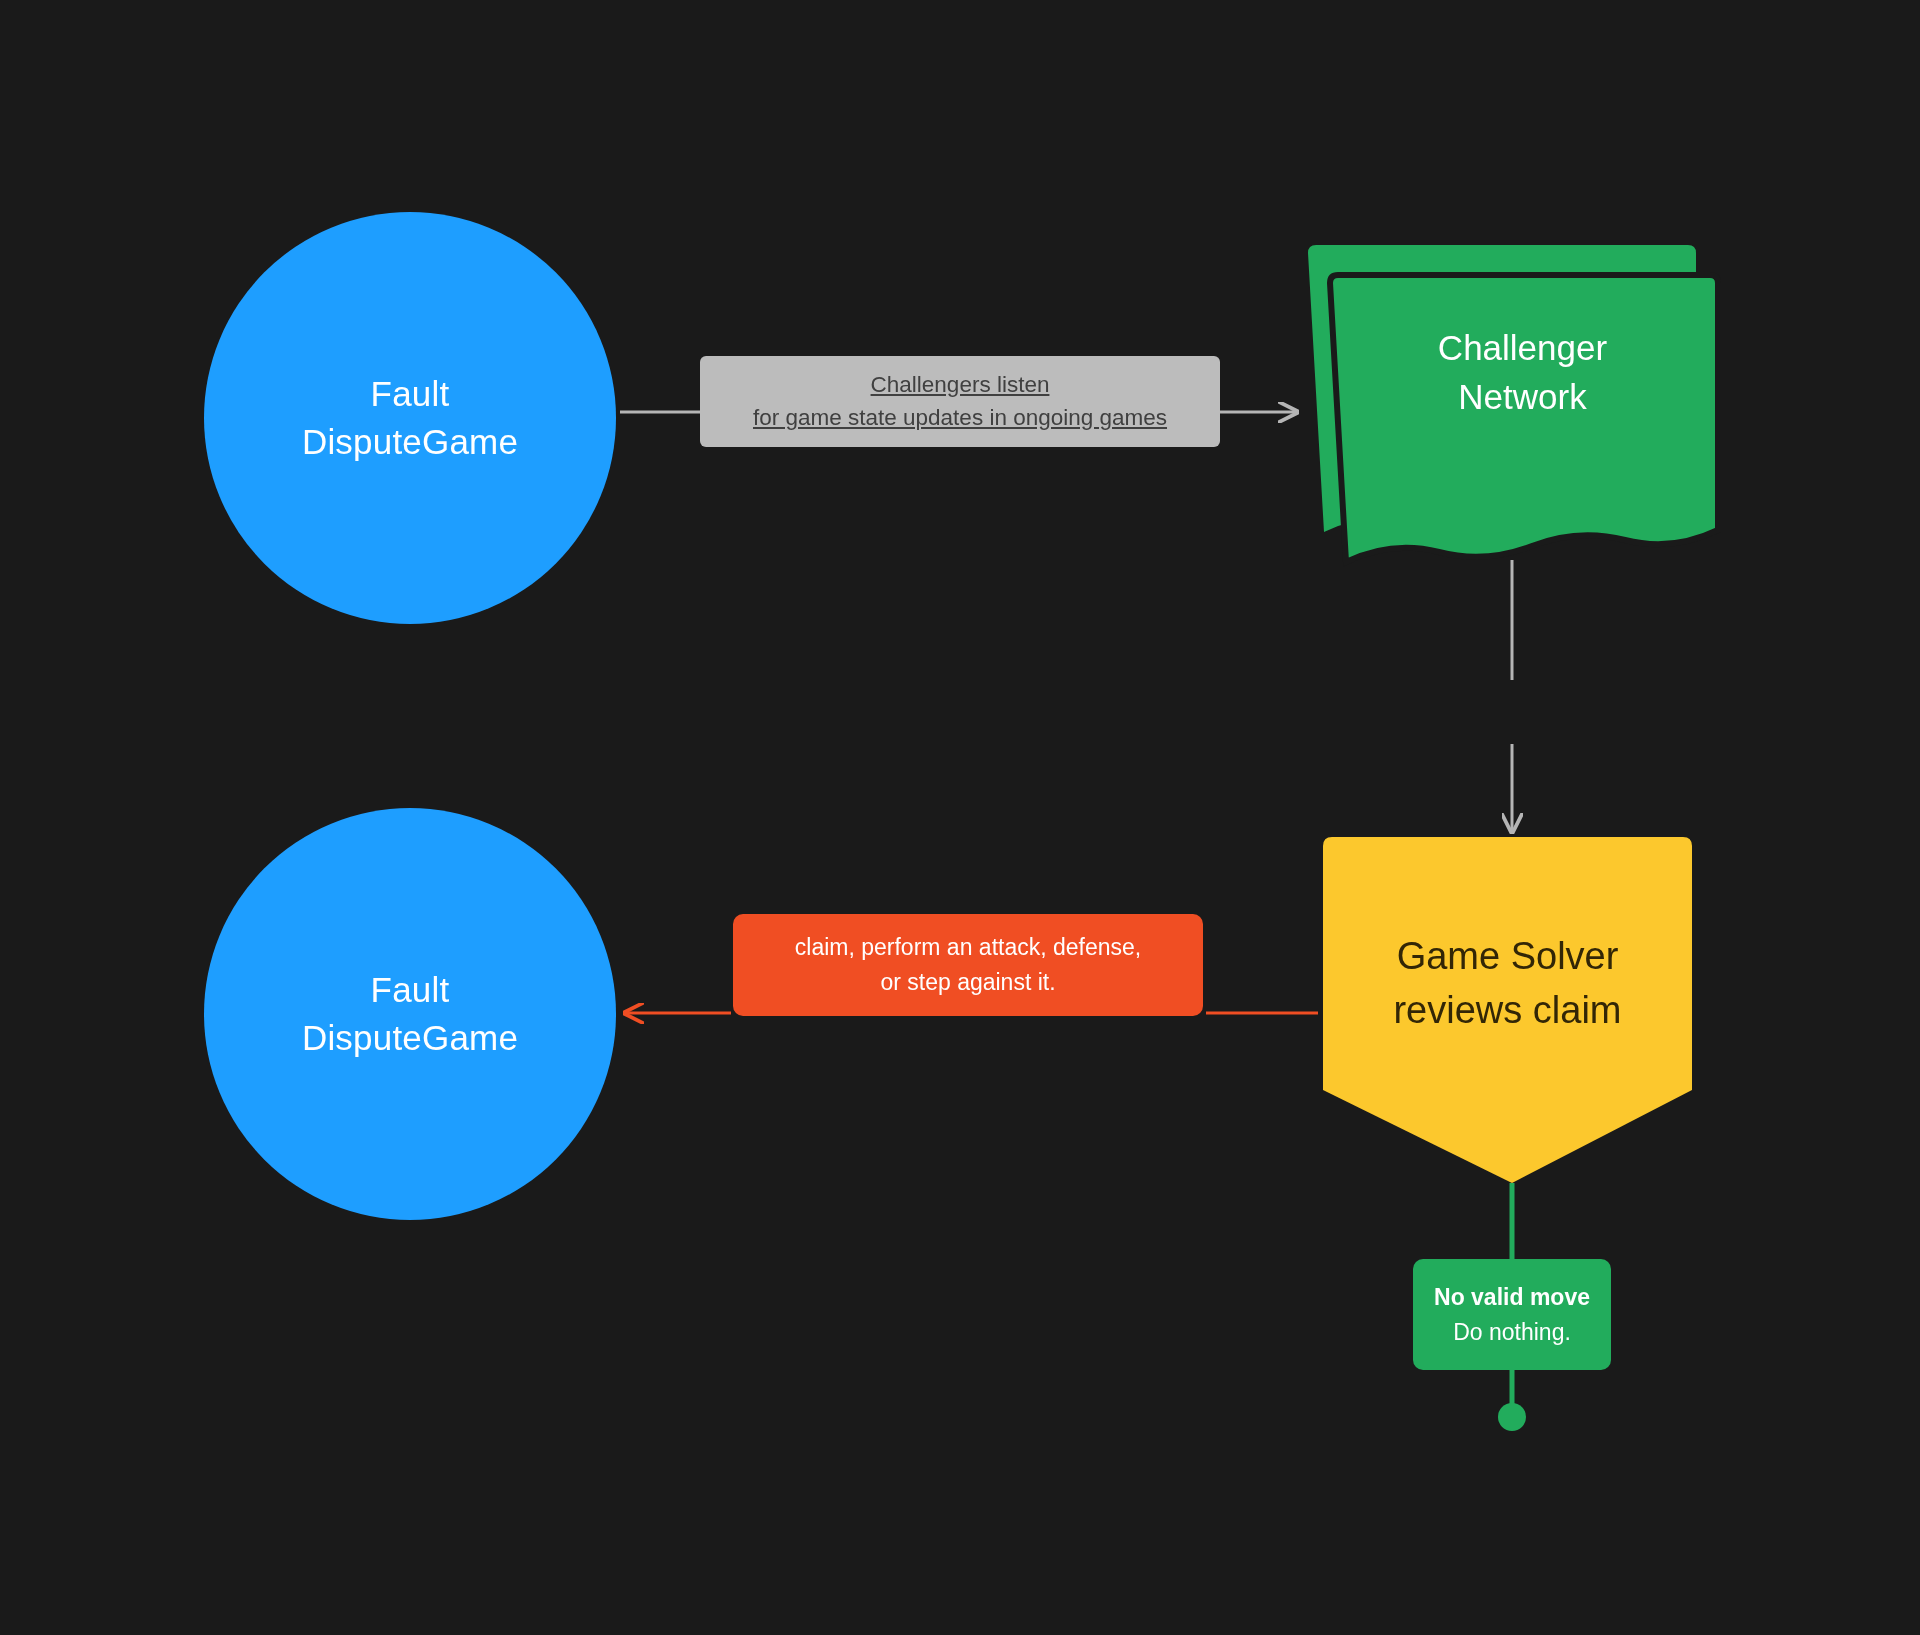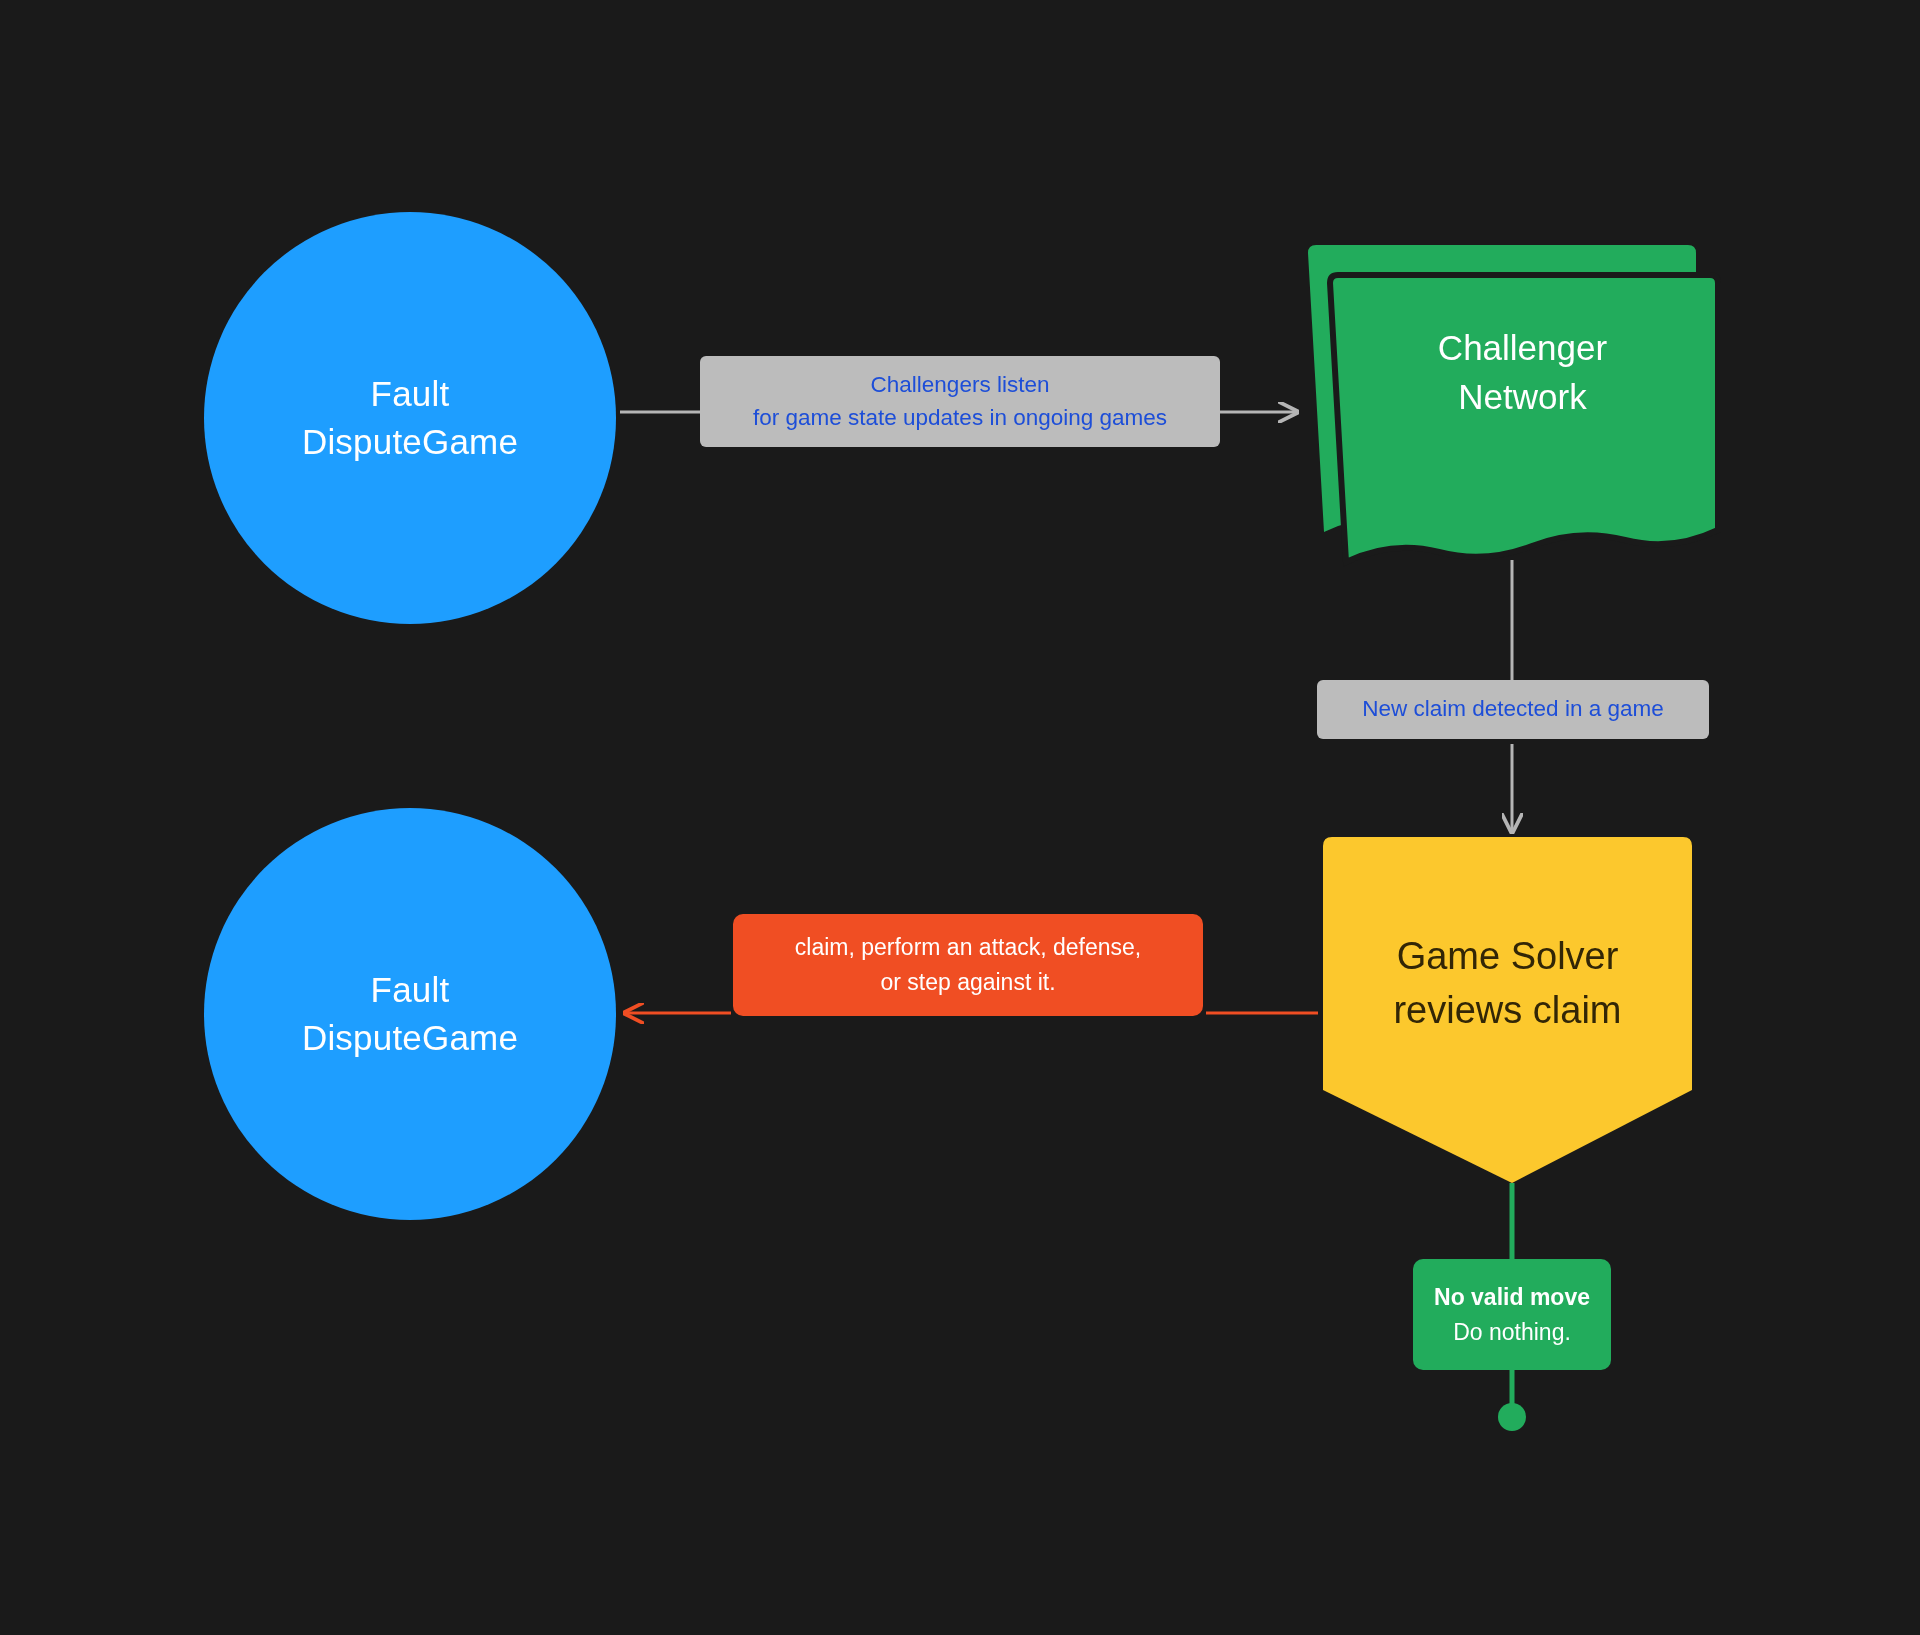--- a/index.html
+++ b/index.html
@@ -90,24 +90,25 @@
 
   
   .edge-label {
     position: absolute;
     box-sizing: border-box;
     border-radius: 6px;
     text-align: center;
   }
   .edge-label.grey {
     background: #bcbcbc;
-    color: #1d4ed8;
+    color: #404040;
     font-size: 22.5px;
     line-height: 1.45;
     padding: 13px 18px;
+    text-decoration: underline;
   }
   .edge-label.orange {
     background: #f04e23;
     color: #ffffff;
     font-size: 23px;
     line-height: 1.52;
     padding: 16px 20px;
     border-radius: 10px;
   }
   .edge-label.green {
@@ -222,23 +223,20 @@
   <div class="circle-node" id="circle-fault-2">
     <span>Fault</span>
     <span>DisputeGame</span>
   </div>
 
   <div class="edge-label grey" id="label-challengers-listen">
     <div>Challengers listen</div>
     <div>for game state updates in ongoing games</div>
   </div>
 
-  <div class="edge-label grey" id="label-new-claim">
-    <div>New claim detected in a game</div>
-  </div>
 
   <div class="edge-label orange" id="label-valid-move">
     <div>claim, perform an attack, defense,</div>
     <div>or step against it.</div>
   </div>
 
   <div class="edge-label green" id="label-no-valid-move">
     <div class="bold-line">No valid move</div>
     <div>Do nothing.</div>
   </div>

